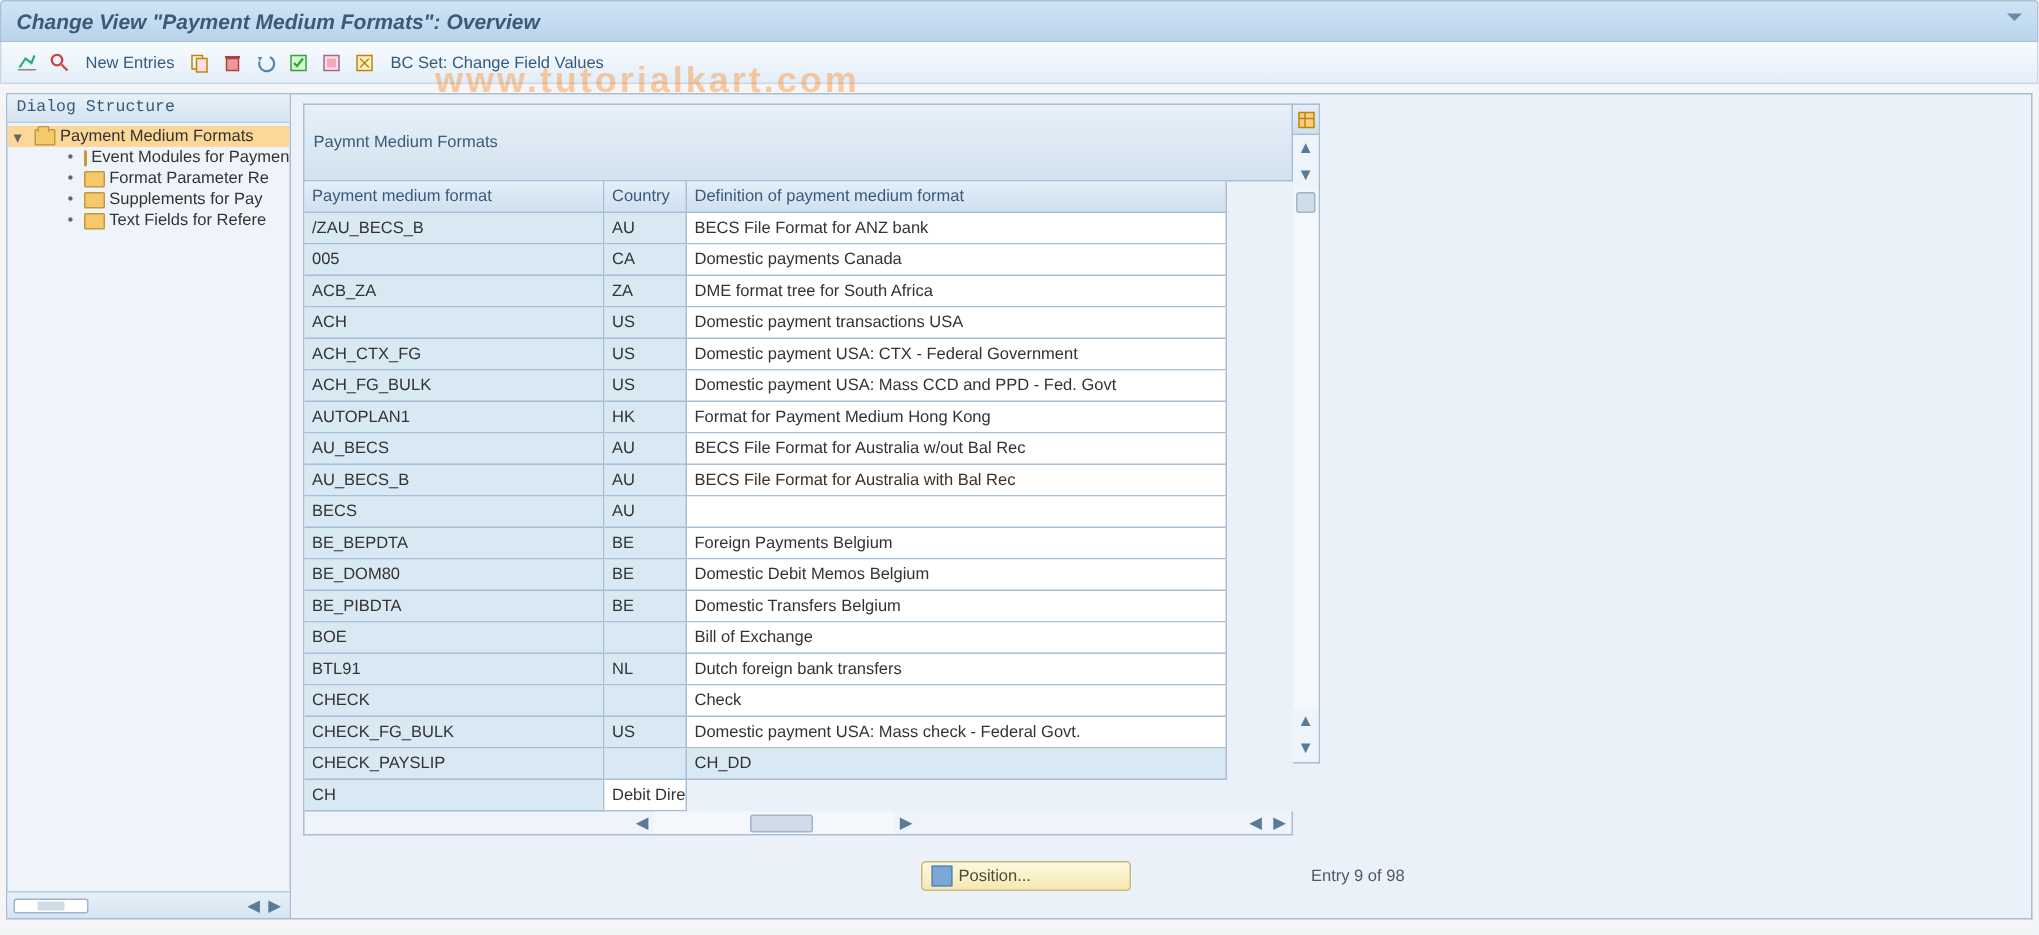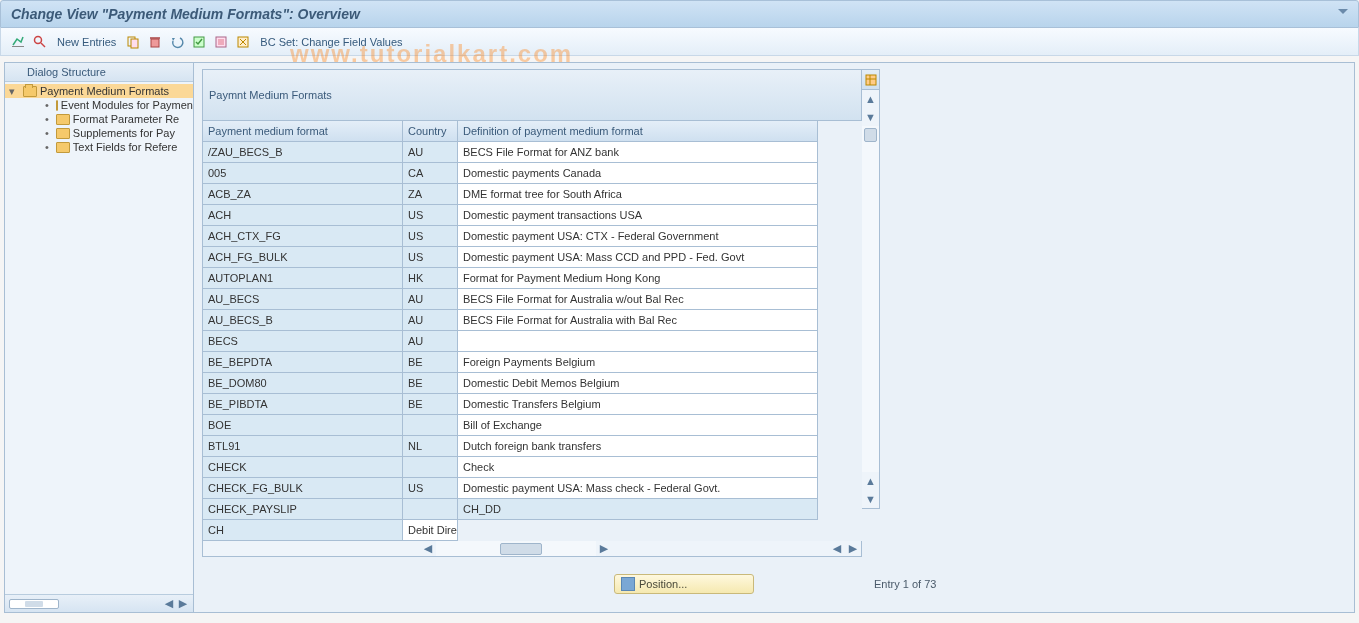--- a/index.html
+++ b/index.html
@@ -66,22 +66,23 @@
       width: 190px;
       border: 1px solid #a8bed4;
       background: #eef4fa;
       display: flex;
       flex-direction: column;
       position: relative;
     }
     .tree-header {
       background: linear-gradient(to bottom, #e8f0f8, #d6e4f2);
       border-bottom: 1px solid #b8ccde;
-      padding: 3px 22px;
+      padding: 3px 6px;
       color: #3a5a7a;
+      font-family: Liberation Mono, monospace;
     }
     .tree-body { flex: 1; padding: 2px 0; overflow: hidden; }
     .tree-item { padding: 1px 4px 1px 18px; white-space: nowrap; display:flex; align-items:center; gap:3px; cursor:pointer;}
     .tree-item.sel { background: #fbd897; }
     .tree-sub { padding-left: 40px; }
     .folder-icon { display:inline-block; width:14px; height:11px; background:#f5c96b; border:1px solid #c29a3b; border-radius:1px; position:relative;}
     .folder-icon.open::before { content:""; position:absolute; top:-3px; left:1px; width:6px; height:3px; background:#f5c96b; border:1px solid #c29a3b; border-bottom:none; border-radius:1px 1px 0 0;}
     .tree-toggle { position:absolute; left:4px; width:10px; color:#666;}
     .bullet { color:#666; margin-right:4px; }
     
@@ -385,16 +386,16 @@
         <div class="sb-btn">▲</div>
         <div class="sb-btn">▼</div>
       </div>
     </div>
 
     <div class="footer-row">
       <div class="pos-btn">
         <span class="picn"></span>
         <span>Position...</span>
       </div>
-      <div class="entry-txt">Entry 1 of 73</div>
+      <div class="entry-txt">Entry 9 of 98</div>
     </div>
   </div>
 </div>
 
 </body></html>

